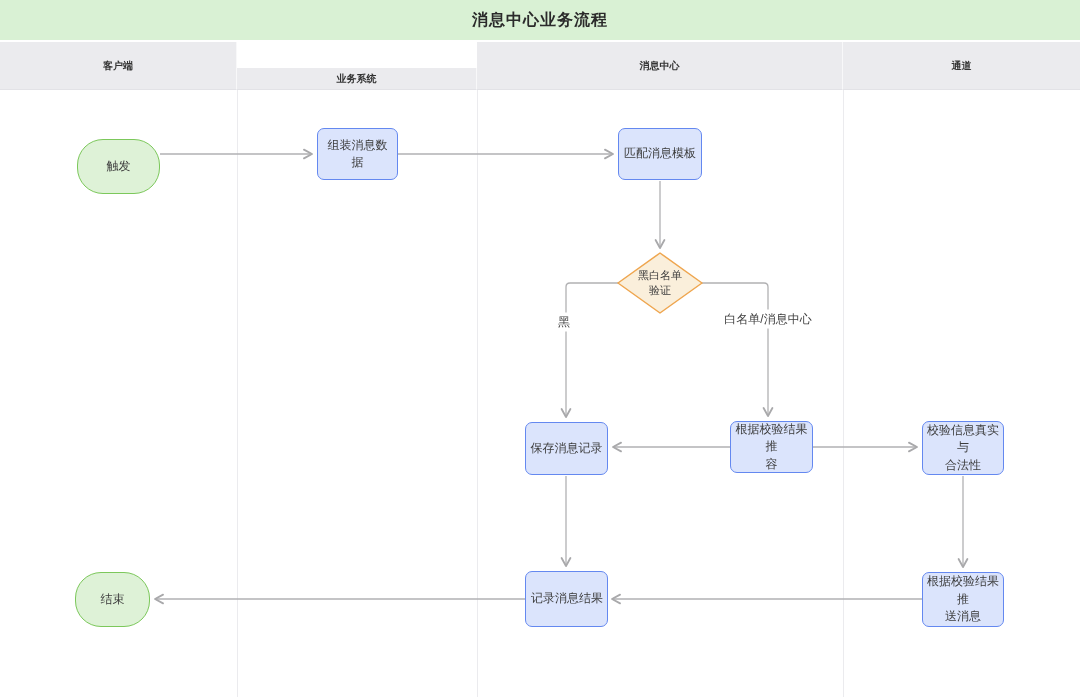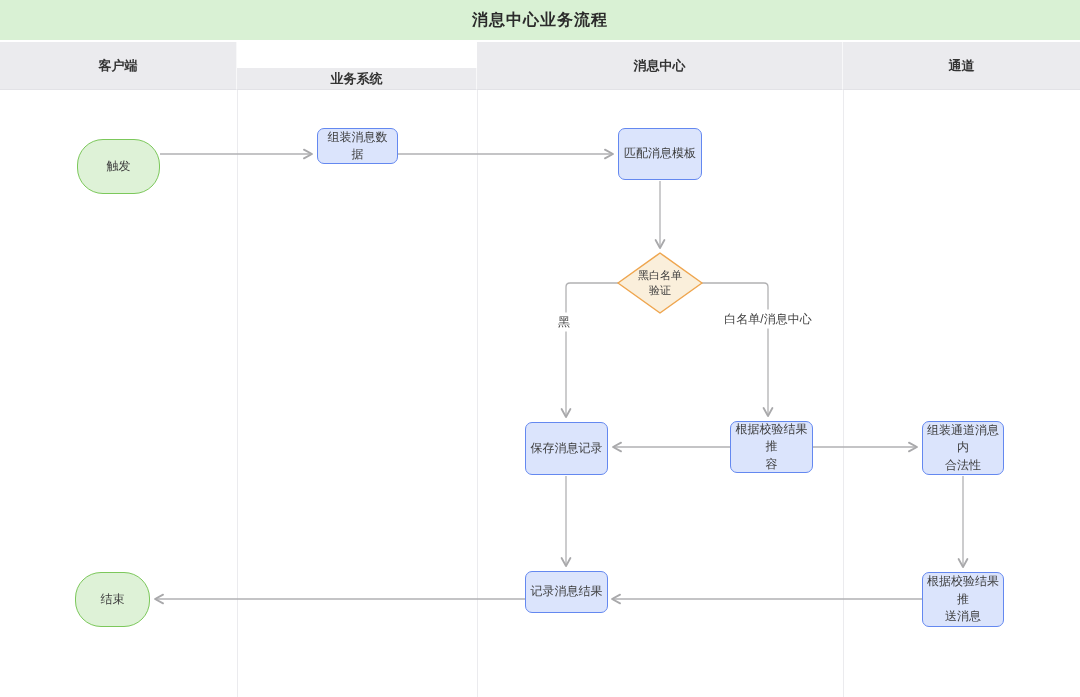--- a/index.html
+++ b/index.html
@@ -9,21 +9,21 @@
   }
   
   .title-bar{
     position:absolute;top:0;left:0;width:1080px;height:40px;background:#d9f1d4;
     display:flex;align-items:center;justify-content:center;
     font-size:16px;font-weight:bold;color:#2b2b2b;letter-spacing:1px;
   }
   .lane-headers{position:absolute;top:42px;left:0;width:1080px;height:48px;display:flex;}
   .lane-header{
     background:#ebebee;display:flex;align-items:center;justify-content:center;
-    font-size:13px;font-weight:bold;color:#333;box-sizing:border-box;
+    font-size:10px;font-weight:bold;color:#333;box-sizing:border-box;
     border-right:1px solid #f8f8f9;border-bottom:1px solid #e2e2e6;
   }
   .lane-header:last-child{border-right:none;}
   .lh-client{width:237px;}
   .lh-business{width:240px;margin-top:26px;}
   .lh-message-center{width:366px;}
   .lh-channel{width:237px;}
   
   .lane-line{position:absolute;top:90px;bottom:0;width:1px;background:#ebebee;}
   .lane-line-1{left:237px;}
@@ -99,21 +99,21 @@
     <path class="conn" d="M566,476 L566,566" marker-end="url(#arw)"></path>
     <path class="conn" d="M963,476 L963,567" marker-end="url(#arw)"></path>
     <path class="conn" d="M922,599 L612,599" marker-end="url(#arw)"></path>
     <path class="conn" d="M525,599 L155,599" marker-end="url(#arw)"></path>
   </svg>
 
   <div class="node terminal" style="left:77px;top:127px;width:83px;height:55px;margin-top:12px;">
     <span>触发</span>
   </div>
 
-  <div class="node task" style="left:317px;top:128px;width:81px;height:36px;">
+  <div class="node task" style="left:317px;top:128px;width:81px;height:52px;">
     <span>组装消息数据</span>
   </div>
 
   <div class="node task" style="left:618px;top:128px;width:84px;height:52px;">
     <span>匹配消息模板</span>
   </div>
 
   <div class="node decision" style="left:615px;top:249px;width:90px;height:68px;">
     <svg width="90" height="68" viewBox="0 0 90 68">
       <polygon points="45,4 87,34 45,64 3,34" fill="#faefdb" stroke="#efa64f" stroke-width="1.5" stroke-linejoin="round"></polygon>
@@ -125,25 +125,25 @@
   <div class="node task" style="left:525px;top:422px;width:83px;height:53px;justify-content:center;">
     <span>保存消息记录</span>
   </div>
 
   <div class="node task" style="left:730px;top:421px;width:83px;height:52px;">
     <span>根据校验结果推
 容</span>
   </div>
 
   <div class="node task" style="left:922px;top:421px;width:82px;height:54px;">
-    <span>组装通道消息内
+    <span>校验信息真实与
 合法性</span>
   </div>
 
-  <div class="node task" style="left:525px;top:571px;width:83px;height:42px;">
+  <div class="node task" style="left:525px;top:571px;width:83px;height:56px;justify-content:flex-end;">
     <span>记录消息结果</span>
   </div>
 
   <div class="node task" style="left:922px;top:572px;width:82px;height:55px;">
     <span>根据校验结果推
 送消息</span>
   </div>
 
   <div class="node terminal" style="left:75px;top:572px;width:75px;height:55px;">
     <span>结束</span>

